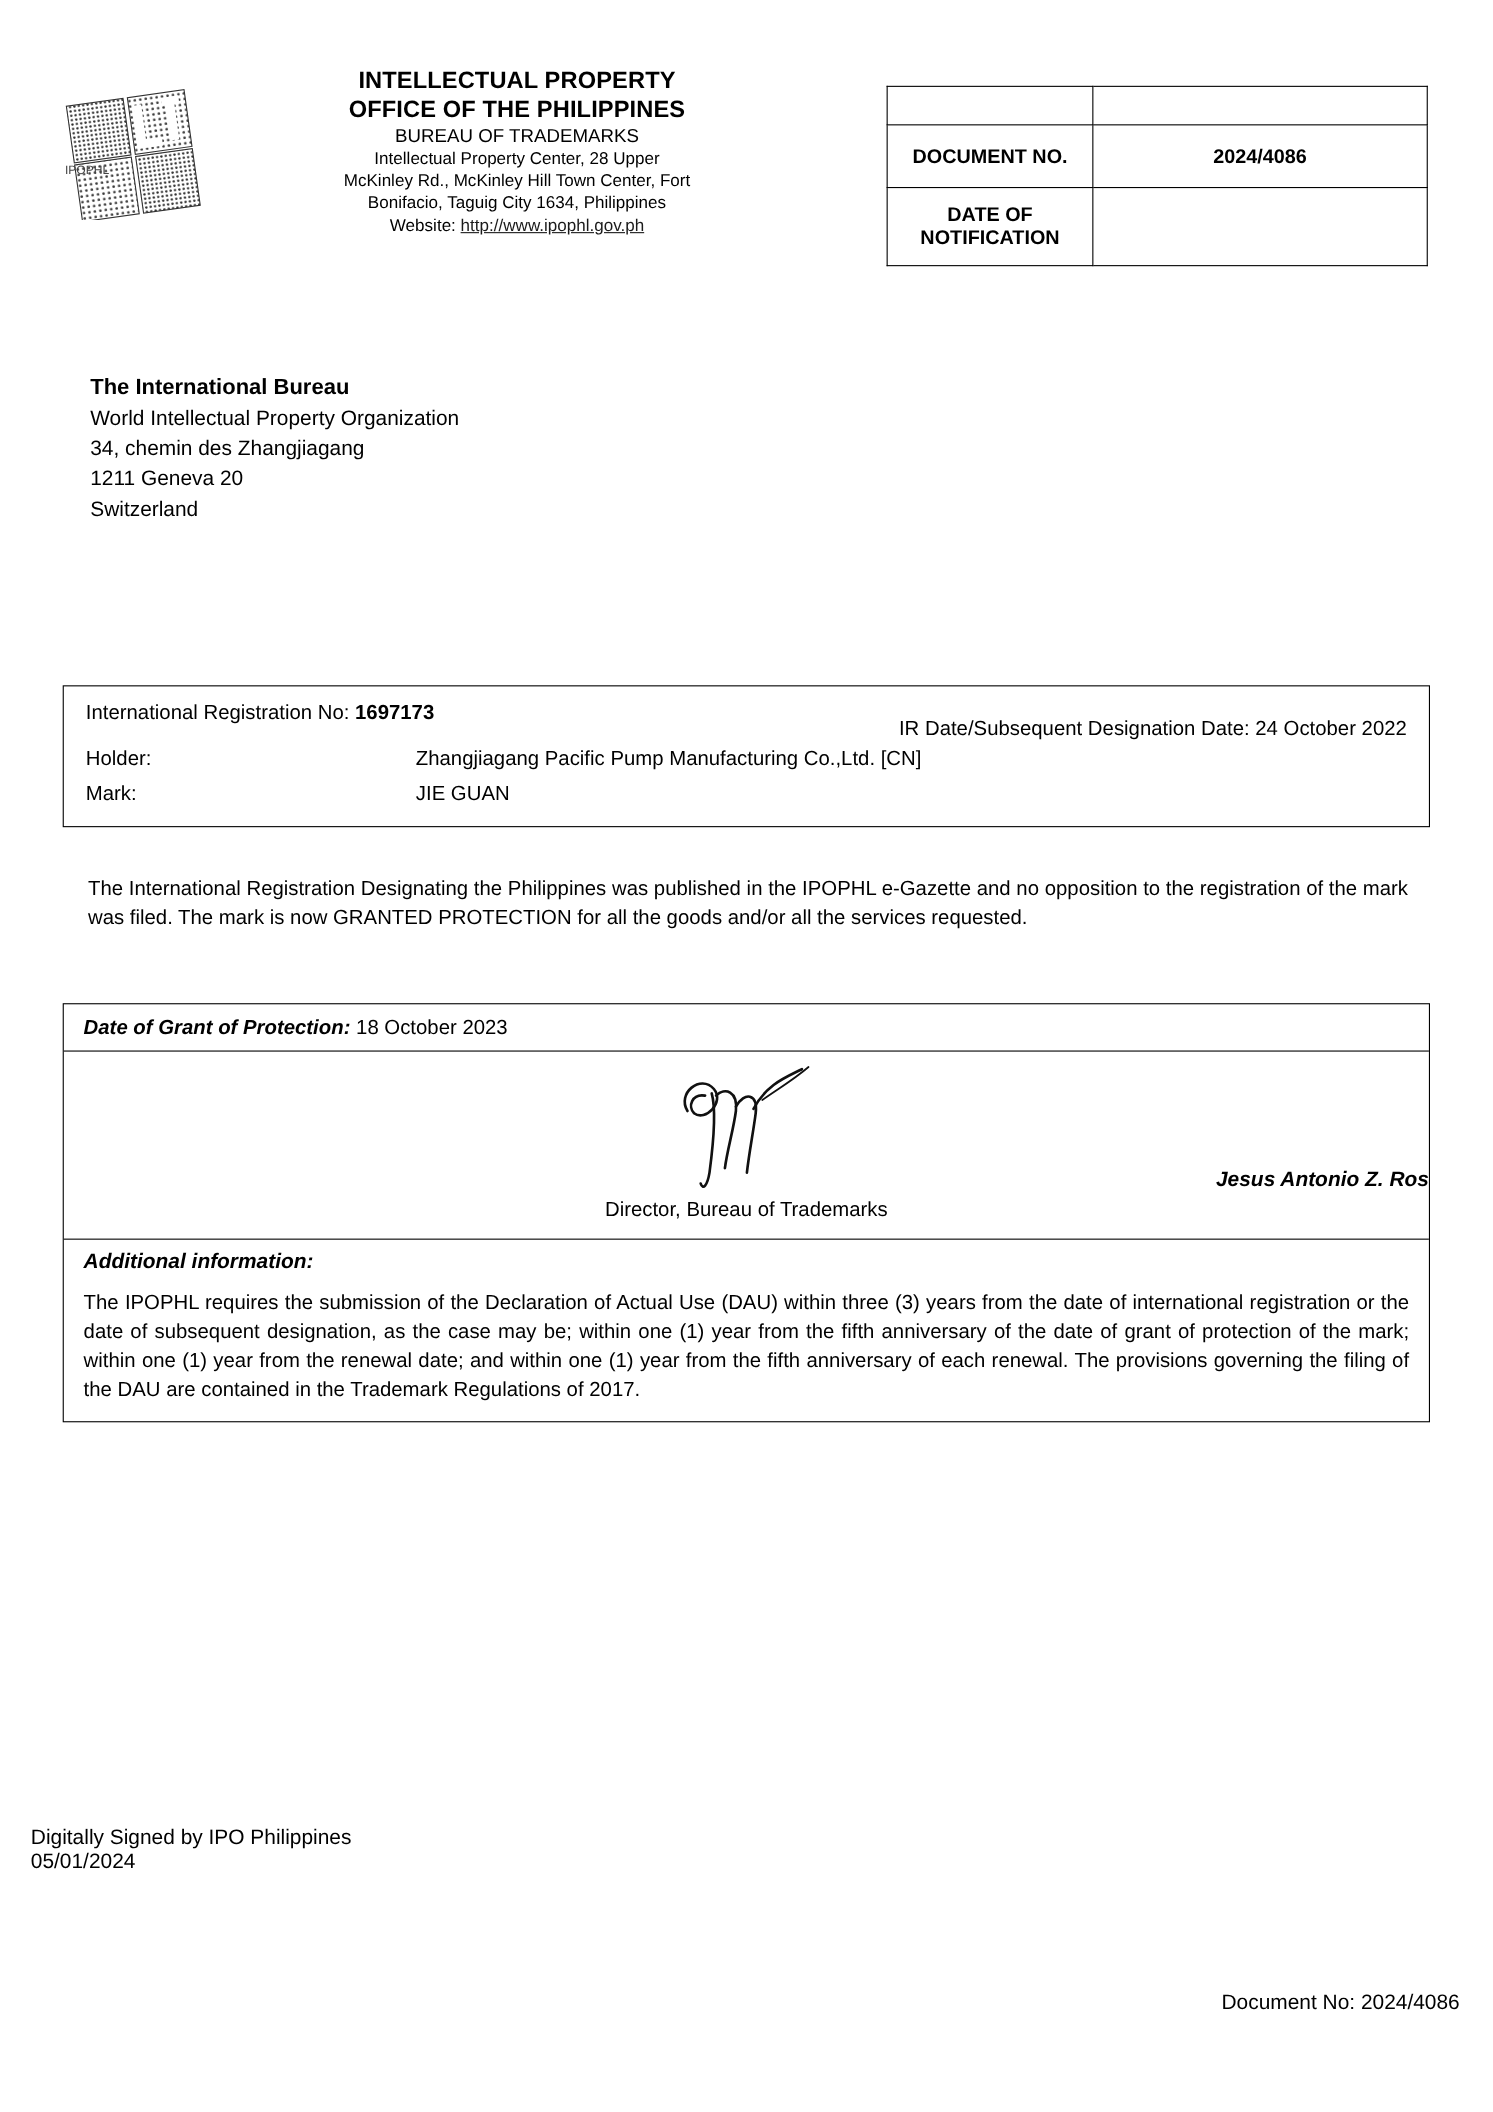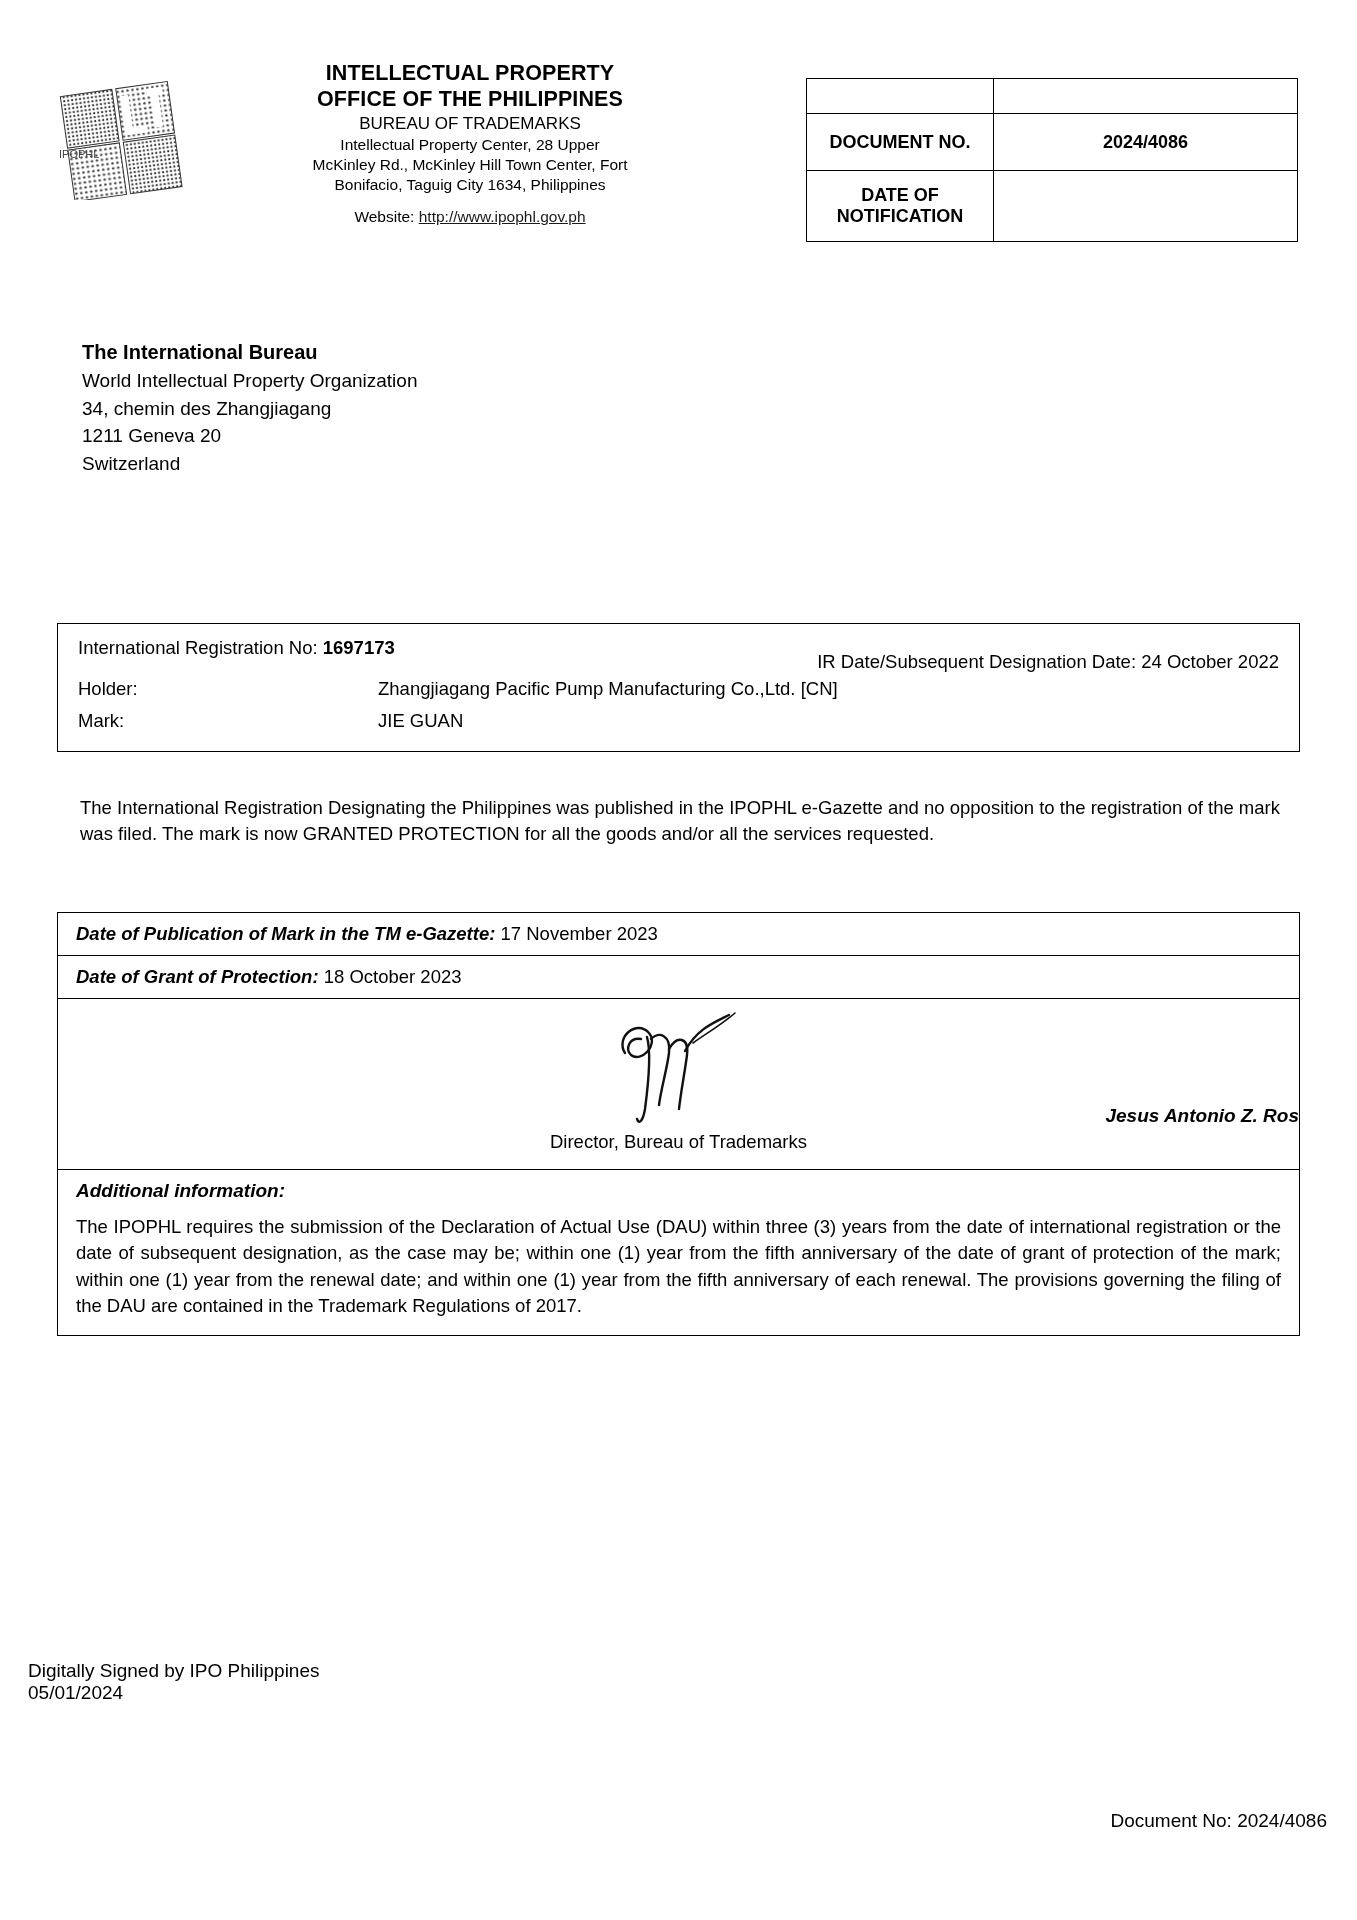--- a/index.html
+++ b/index.html
@@ -57,21 +57,21 @@
   .org-sub {
     font-size: 17px;
     margin-top: 2px;
   }
   .org-addr {
     font-size: 15.5px;
     margin-top: 1px;
   }
   .org-web {
     font-size: 15.5px;
-    margin-top: 13px;
+    margin-top: 2px;
   }
   .org-web a {
     color: #1a1a1a;
     text-decoration: underline;
   }
 
   
   .doc-table {
     position: absolute;
     left: 806px; top: 78px;
@@ -319,24 +319,20 @@
     <div class="reg-line">
       <div class="lbl">Mark:</div>
       <div class="val">JIE GUAN</div>
     </div>
   </div>
 
   <div class="para">The International Registration Designating the Philippines was published in the IPOPHL e-Gazette and no opposition to the registration of the mark was filed.  The mark is now GRANTED PROTECTION for all the goods and/or all the services requested.</div>
 
   <div class="grant-box">
     <div class="grant-row">
-      <span class="it">Date of Publication of Mark in the TM e-Gazette:</span>
-      <span>17 November 2023</span>
-    </div>
-    <div class="grant-row">
       <span class="it">Date of Grant of Protection:</span>
       <span>18 October 2023</span>
     </div>
     <div class="sign-row">
       <div class="signature">
         <svg width="180" height="120" viewBox="0 0 180 120" xmlns="http://www.w3.org/2000/svg">
           <g fill="none" stroke="#111" stroke-width="2.4" stroke-linecap="round">
             <path d="M36 44 C26 28, 48 10, 60 24 C70 36, 52 54, 42 46 C36 40, 40 28, 52 30"></path>
             <path d="M58 28 C62 42, 60 70, 56 100 C54 112, 50 116, 48 110"></path>
             <path d="M62 30 C70 22, 82 26, 80 44 C78 60, 72 80, 70 96"></path>

